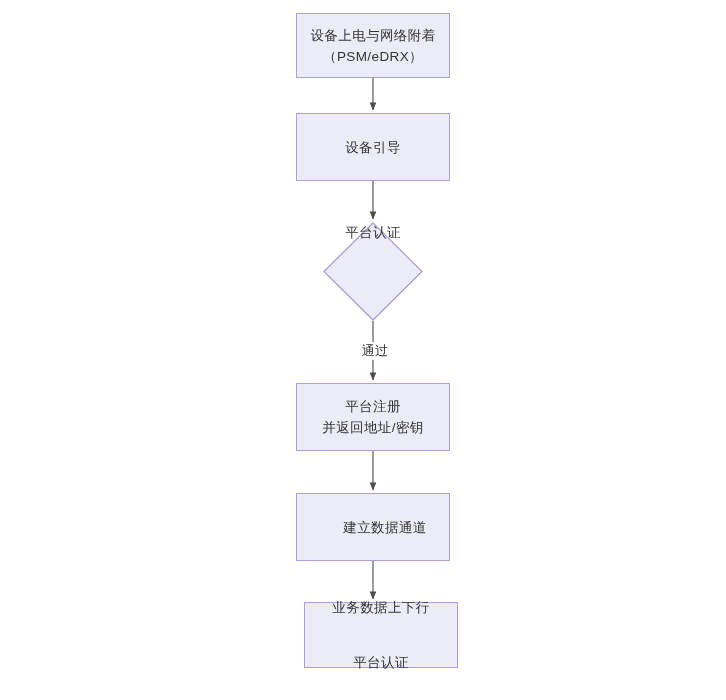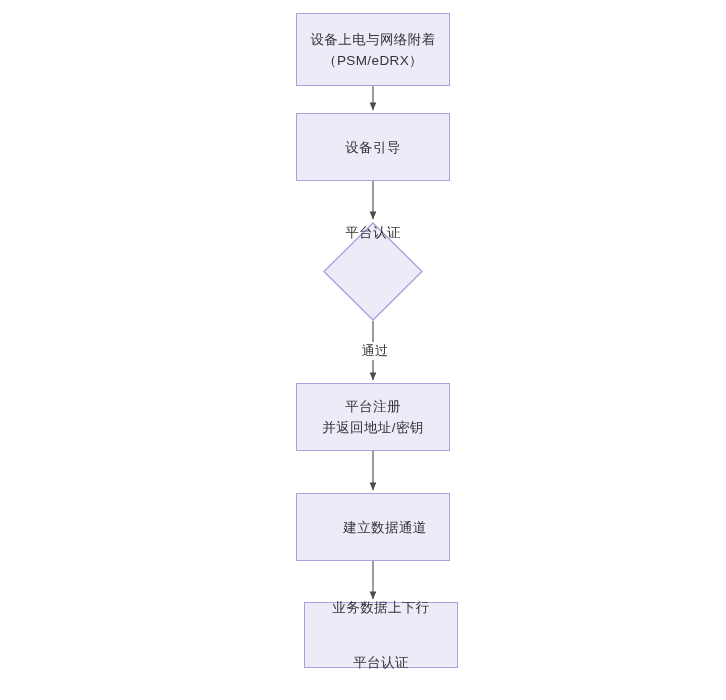--- a/index.html
+++ b/index.html
@@ -126,21 +126,21 @@
 
     <line x1="373" y1="321" x2="373" y2="380" stroke="#595959" stroke-width="1.2" marker-end="url(#arrowhead)"></line>
 
     <line x1="373" y1="451" x2="373" y2="490" stroke="#595959" stroke-width="1.2" marker-end="url(#arrowhead)"></line>
 
     <line x1="373" y1="561" x2="373" y2="599" stroke="#595959" stroke-width="1.2" marker-end="url(#arrowhead)"></line>
   </svg>
 
   <div id="node-layer">
 
-    <div class="node" style="left:296px; top:13px; width:154px; height:73px;text-align:center;">
+    <div class="node" style="left:296px; top:13px; width:154px; height:65px;text-align:center;">
       <span class="line">设备上电与网络附着</span>
       <span class="line">（PSM/eDRX）</span>
     </div>
 
     <div class="node" style="left:296px; top:113px; width:154px; height:68px;">
       <span class="line">设备引导</span>
     </div>
 
     <div class="decision" style="left:323px; top:222px; width:100px; height:99px;">
       <svg class="diamond-shape" viewBox="0 0 100 99" preserveAspectRatio="none" xmlns="http://www.w3.org/2000/svg">

